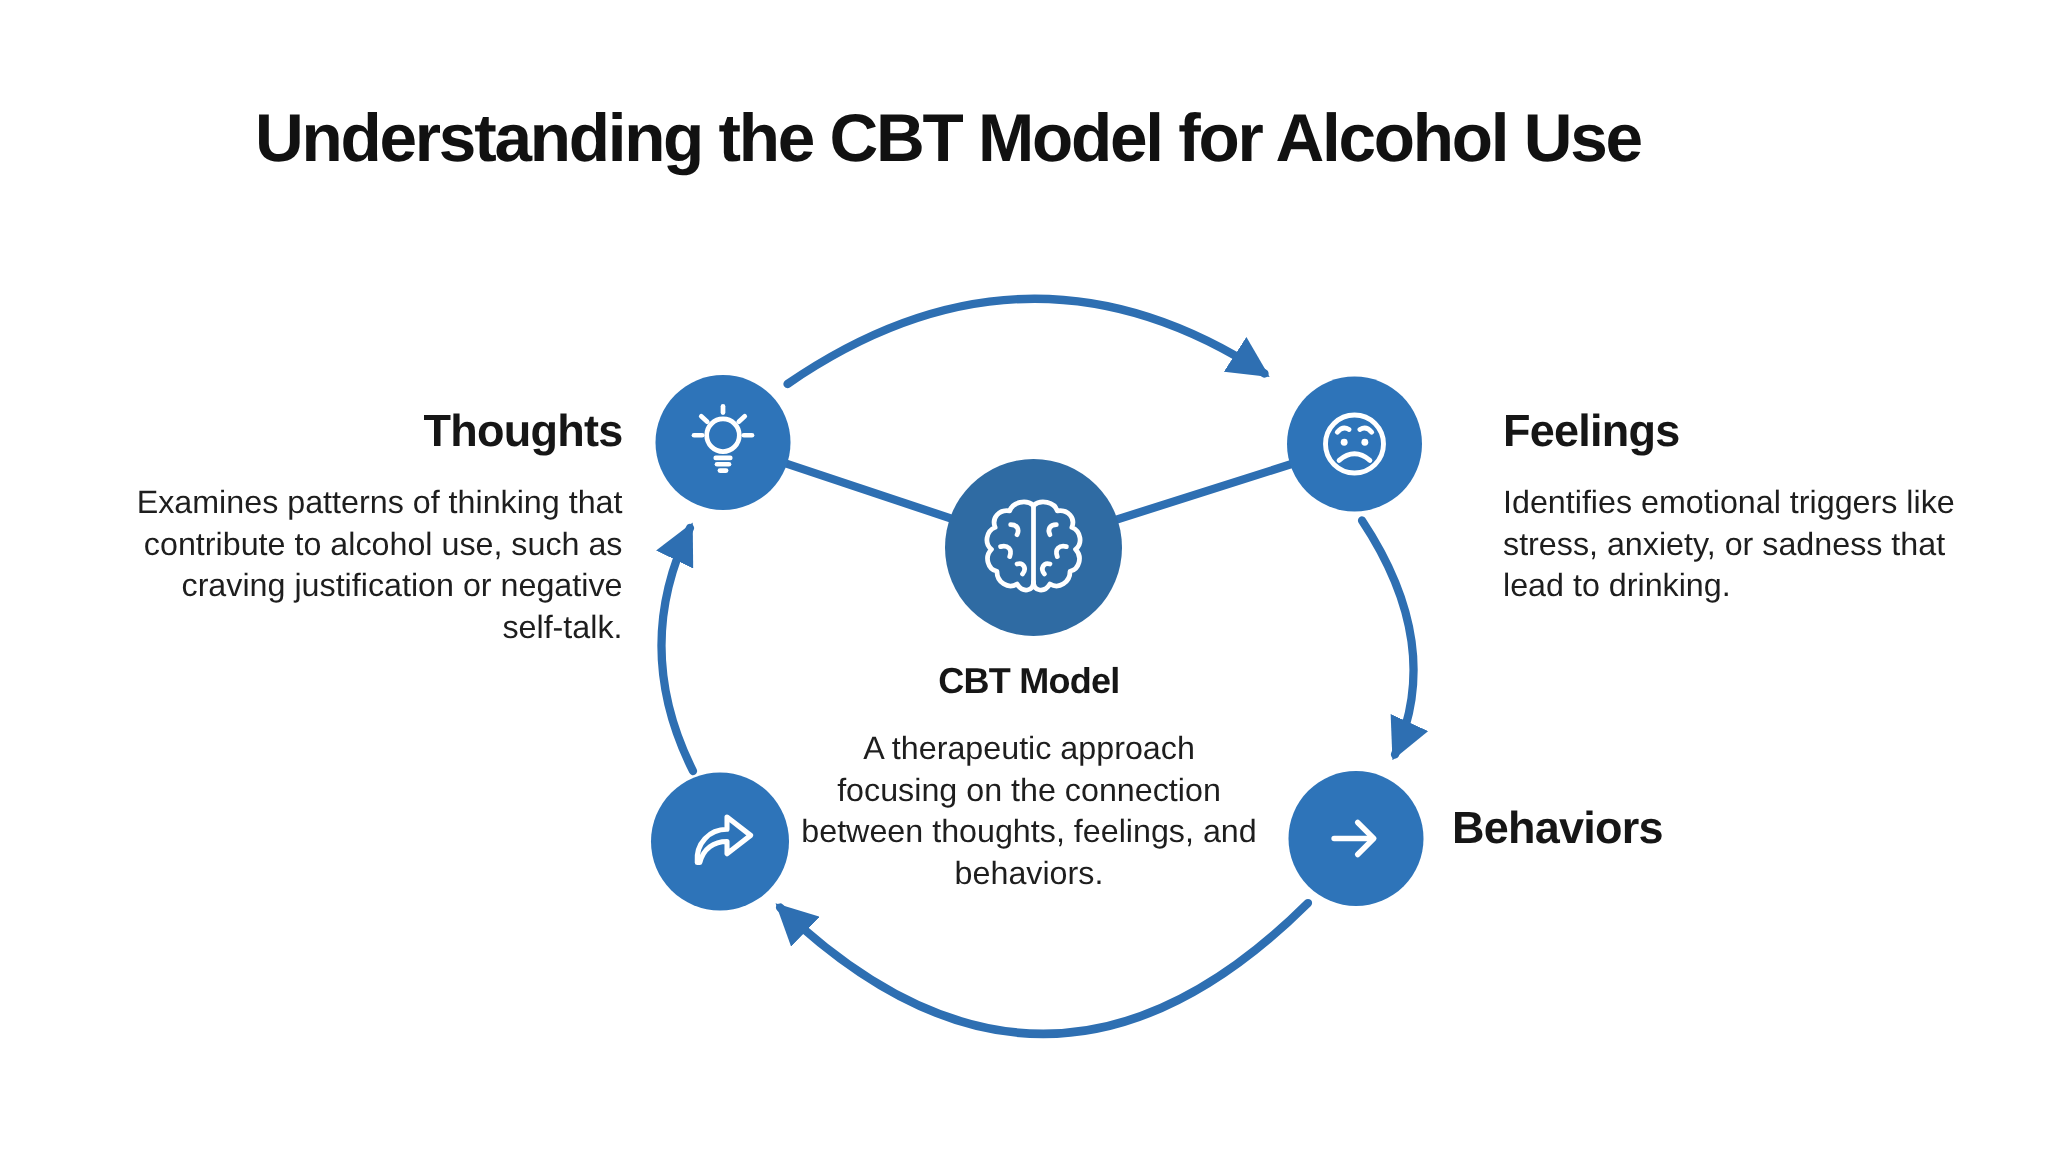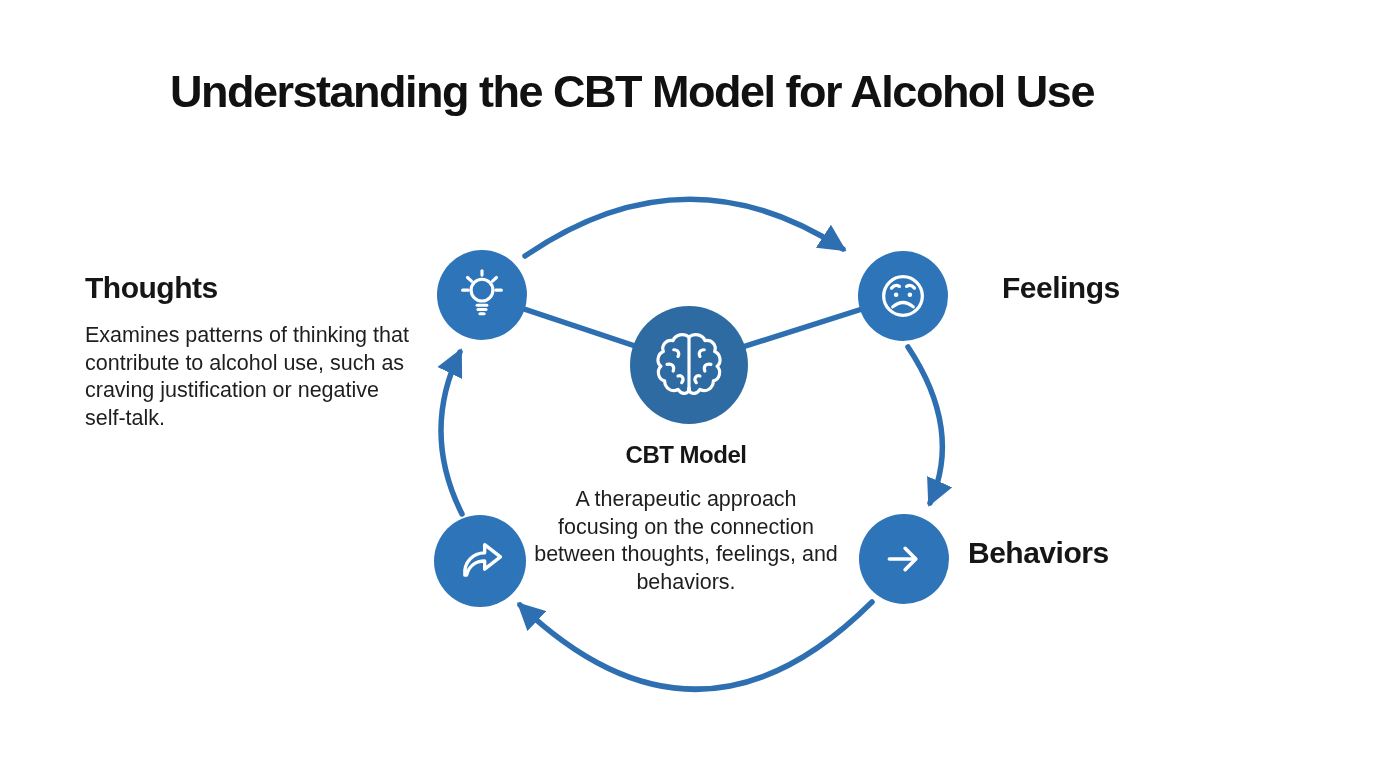--- a/index.html
+++ b/index.html
@@ -72,21 +72,21 @@
     font-weight: 700;
     letter-spacing: -0.5px;
     color: #161616;
   }
   .node-desc {
     margin-top: 17px;
     font-size: 21.5px;
     line-height: 1.28;
     color: #1e1e1e;
   }
-  .align-right { }
+  .align-right { text-align: right; }
   .align-left { text-align: left; }
   .align-center { text-align: center; }
   .hub-heading {
     font-size: 24px;
     font-weight: 700;
     letter-spacing: -0.5px;
     color: #161616;
   }
 </style>
 </head>
@@ -162,20 +162,21 @@
     </svg>
   </div>
 
   <div class="text-block align-right" style="left:85px; top:271px; width:330px;">
     <div class="node-heading">Thoughts</div>
     <div class="node-desc">Examines patterns of thinking that contribute to alcohol use, such as craving justification or negative self-talk.</div>
   </div>
 
   <div class="text-block align-left" style="left:1002px; top:271px; width:322px;">
     <div class="node-heading">Feelings</div>
+    <div class="node-desc">Identifies emotional triggers like stress, anxiety, or sadness that lead to drinking.</div>
   </div>
 
   <div class="text-block align-left" style="left:968px; top:536px; width:312px;">
     <div class="node-heading">Behaviors</div>
   </div>
 
   <div class="text-block align-center" style="left:533px; top:441px; width:306px;">
     <div class="hub-heading">CBT Model</div>
     <div class="node-desc">A therapeutic approach focusing on the connection between thoughts, feelings, and behaviors.</div>
   </div>

